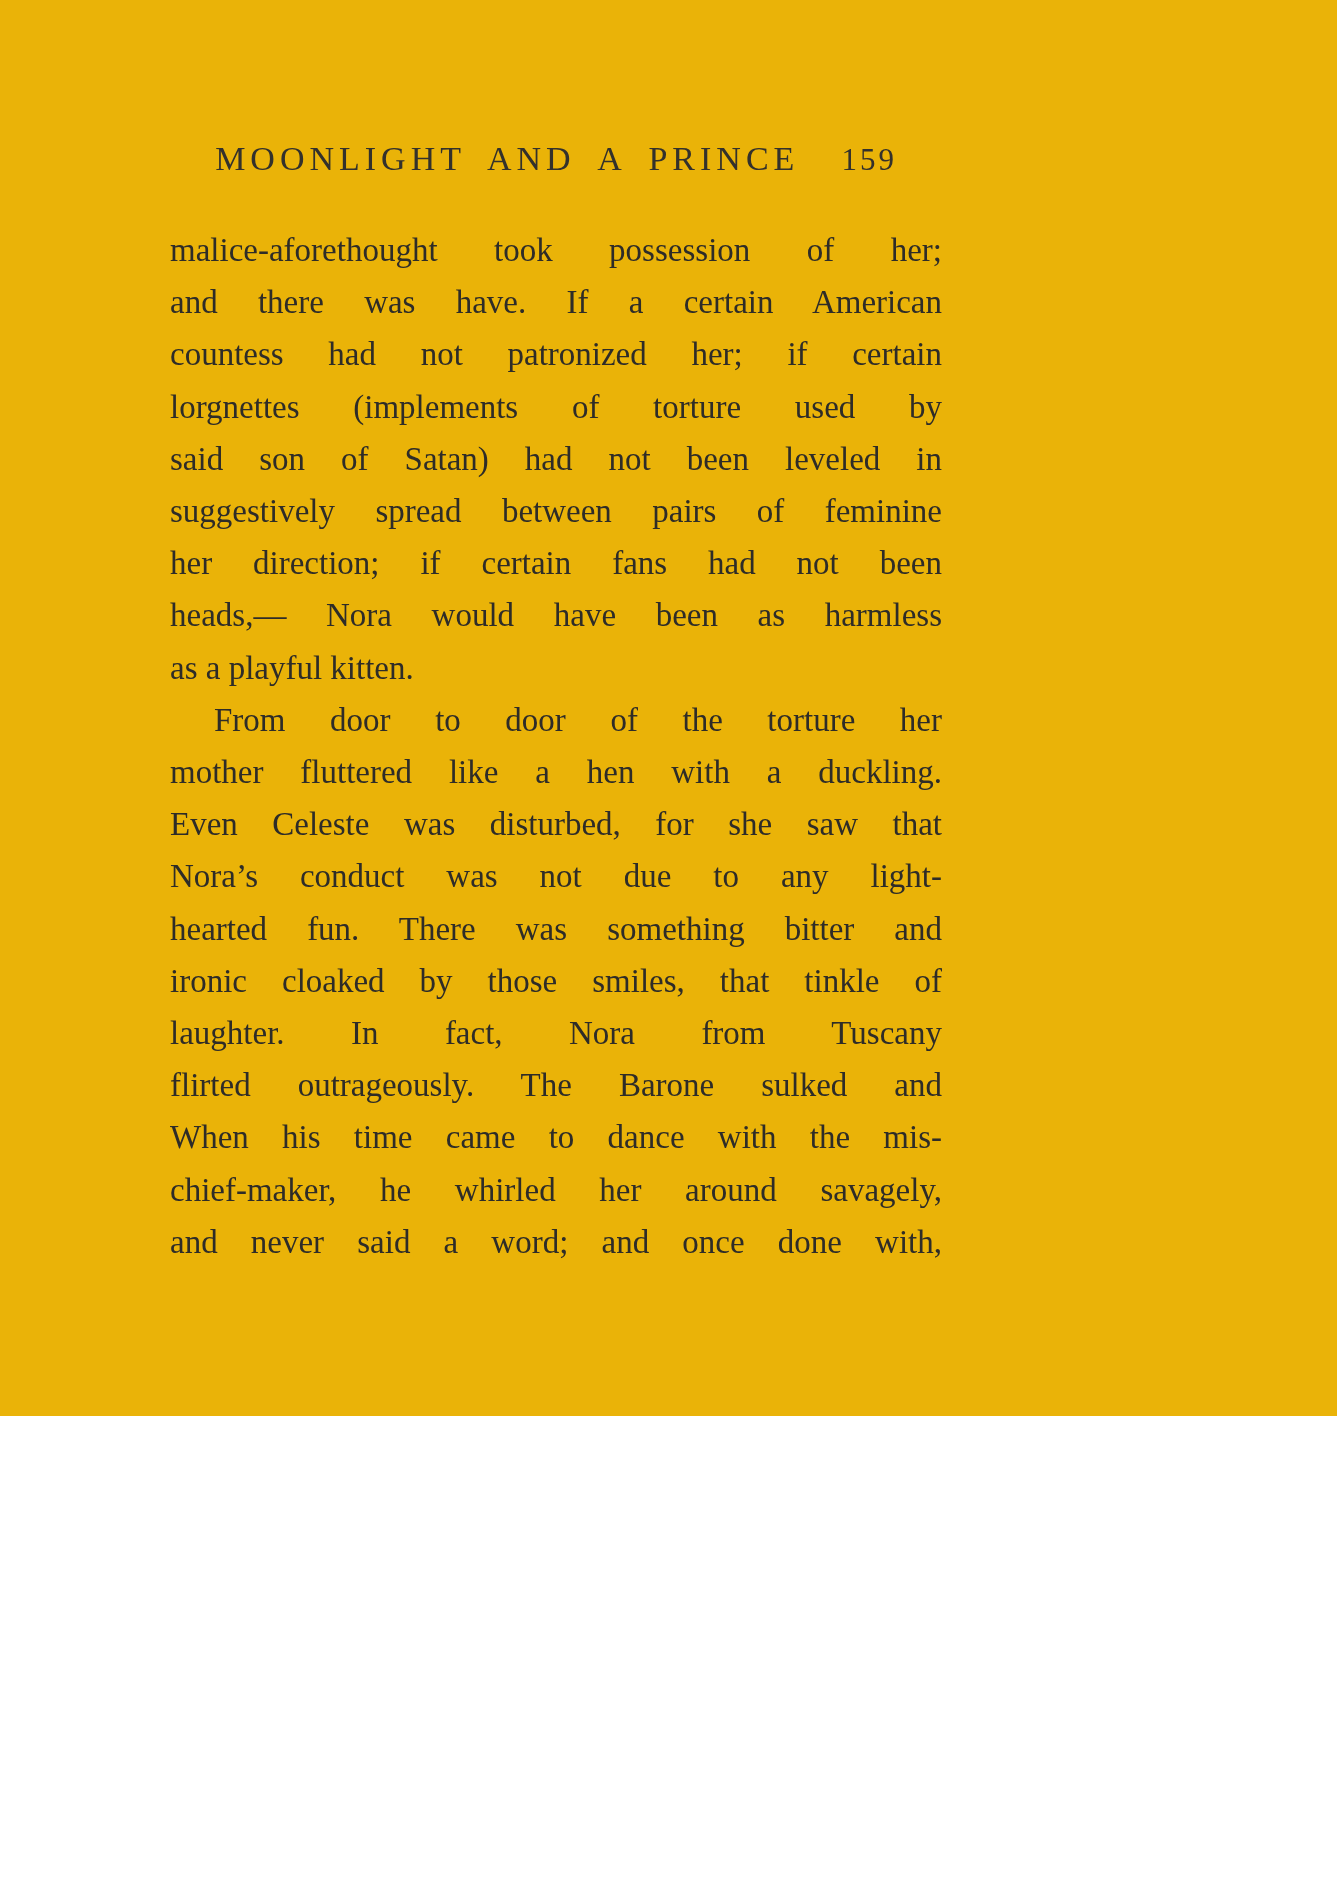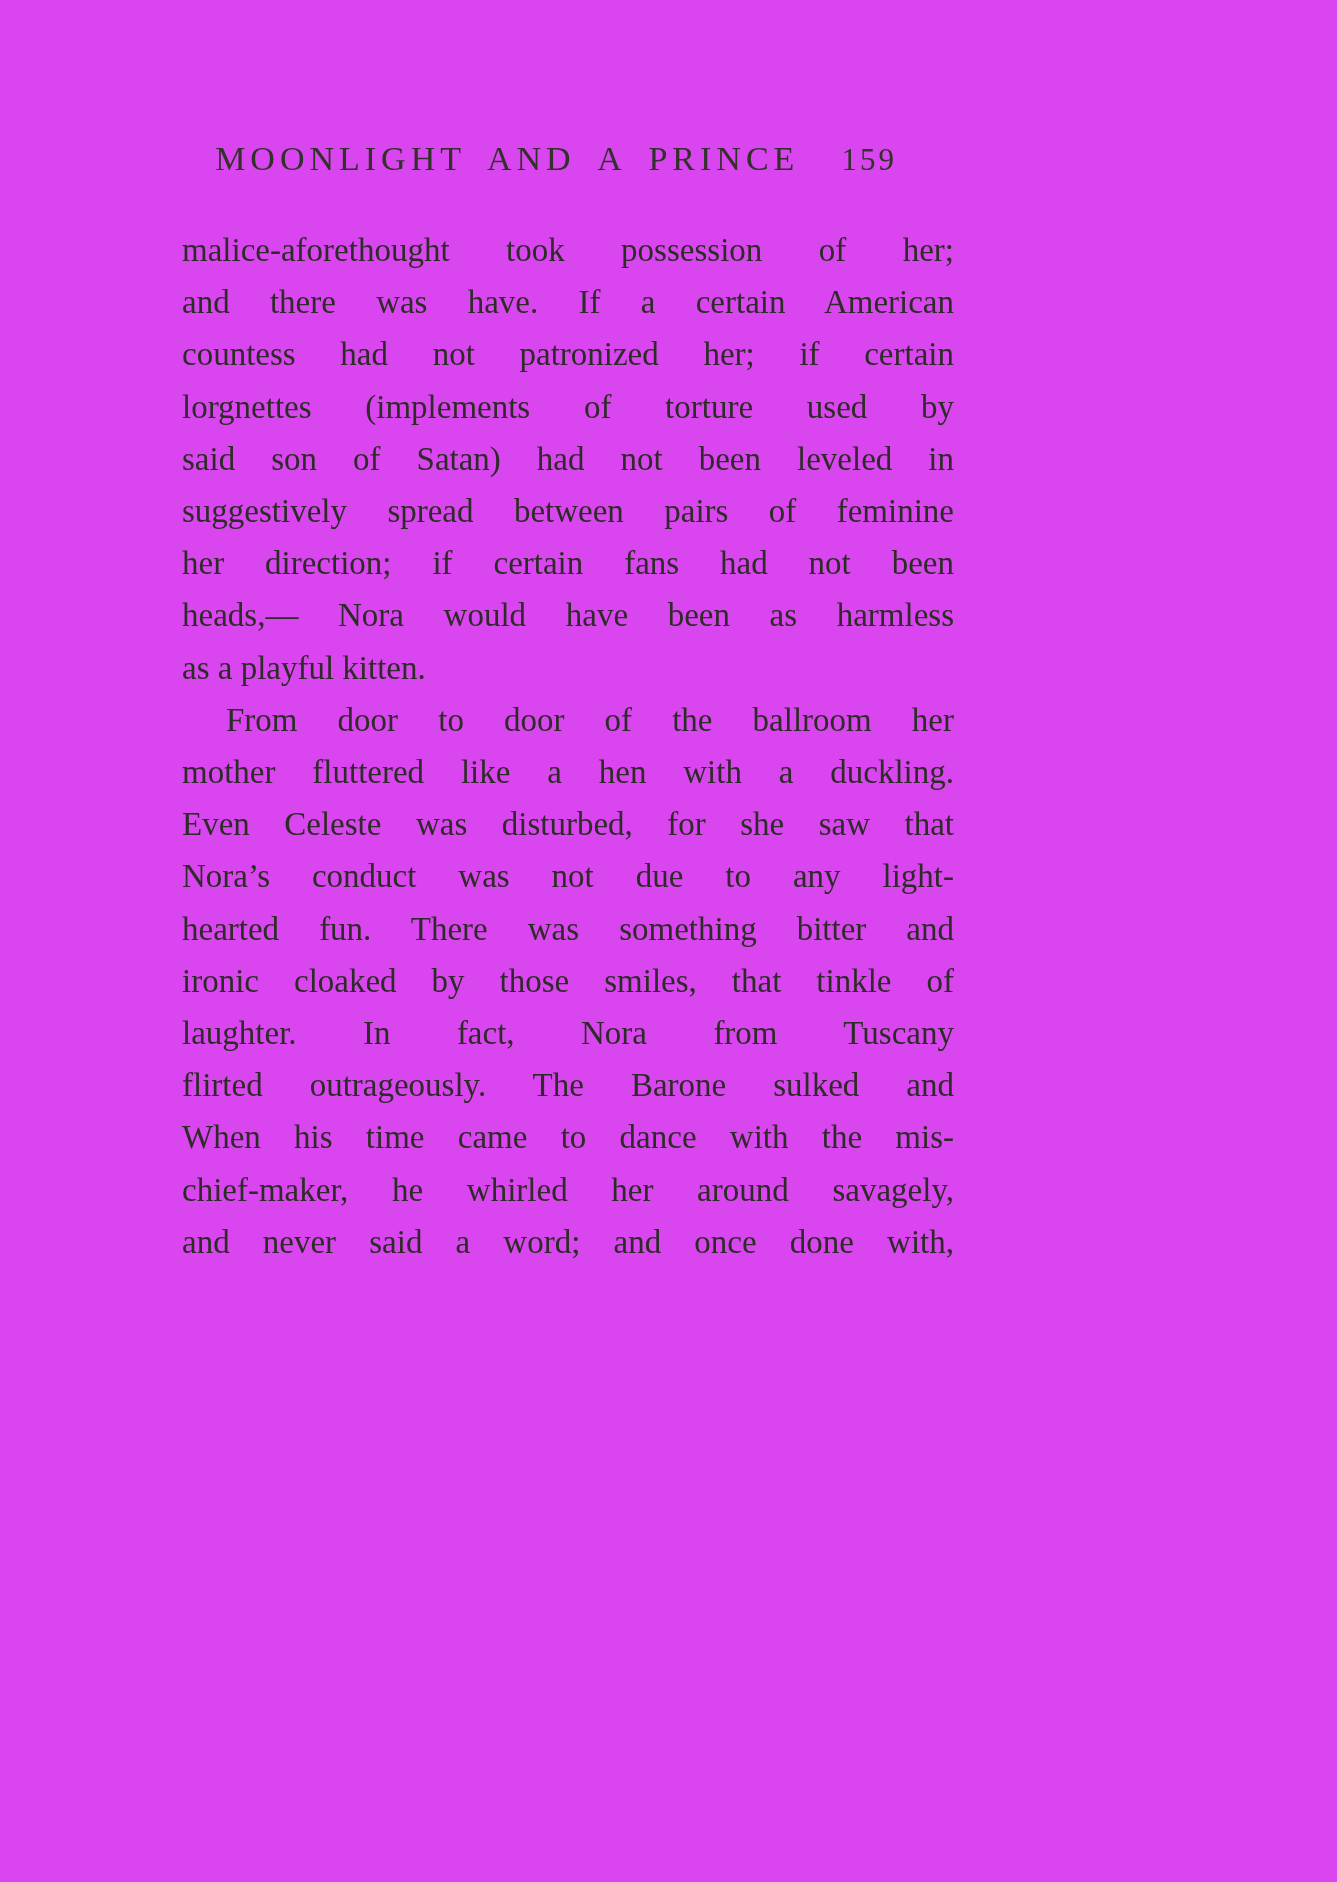--- a/index.html
+++ b/index.html
@@ -3,22 +3,22 @@
   <meta charset="utf-8">
   <style>
     html, body {
       margin: 0;
       padding: 0;
       background: #ffffff;
     }
     .page {
       position: relative;
       width: 1337px;
-      height: 1882px;
-      background: #d946ef;
+      height: 1416px;
+      background: #eab308;
       font-family: "Liberation Serif", serif;
       color: #2e2c28;
       overflow: hidden;
     }
     .header {
       position: absolute;
       top: 140px;
       left: 170px;
       width: 772px;
       display: flex;
@@ -34,21 +34,21 @@
       color: #33312c;
     }
     .page-number {
       font-size: 31px;
       letter-spacing: 3px;
       color: #33312c;
     }
     .body-text {
       position: absolute;
       top: 224px;
-      left: 182px;
+      left: 170px;
       width: 772px;
       font-size: 33px;
       line-height: 52.2px;
     }
     .para {
       margin: 0;
       padding: 0;
     }
     .line {
       text-align: justify;
@@ -80,21 +80,21 @@
       <div class="line">countess had not patronized her; if certain</div>
       <div class="line">lorgnettes (implements of torture used by</div>
       <div class="line">said son of Satan) had not been leveled in</div>
       <div class="line">suggestively spread between pairs of feminine</div>
       <div class="line">her direction; if certain fans had not been</div>
       <div class="line">heads,— Nora would have been as harmless</div>
       <div class="line lastline">as a playful kitten.</div>
     </div>
 
     <div class="para">
-      <div class="line indent">From door to door of the ballroom her</div>
+      <div class="line indent">From door to door of the torture her</div>
       <div class="line">mother fluttered like a hen with a duckling.</div>
       <div class="line">Even Celeste was disturbed, for she saw that</div>
       <div class="line">Nora’s conduct was not due to any light-</div>
       <div class="line">hearted fun.  There was something bitter and</div>
       <div class="line">ironic cloaked by those smiles, that tinkle of</div>
       <div class="line">laughter.  In  fact,  Nora  from  Tuscany</div>
       <div class="line">flirted outrageously.  The Barone sulked and</div>
       <div class="line">When his time came to dance with the mis-</div>
       <div class="line">chief-maker, he whirled her around savagely,</div>
       <div class="line">and never said a word; and once done with,</div>

